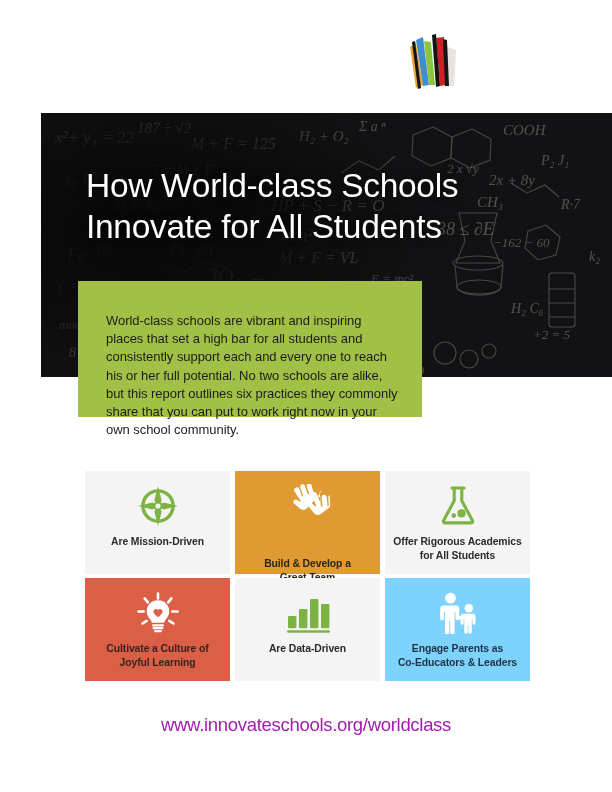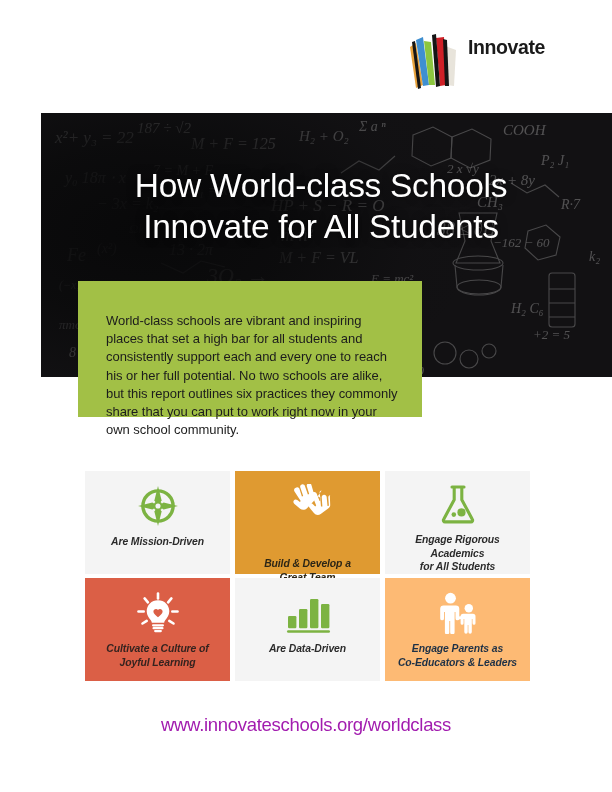--- a/index.html
+++ b/index.html
@@ -80,21 +80,20 @@
     position: absolute;
     left: 45px;
     top: 52px;
     width: 470px;
     color: #ffffff;
     font-size: 33.5px;
     font-weight: 300;
     line-height: 41px;
     letter-spacing: -0.3px;
     text-shadow: 0 0 10px rgba(0,0,0,0.55);
-    text-align: center;
   }
   #hero-title .line { display: block; white-space: nowrap; }
 
   
   #callout {
     position: absolute;
     left: 78px;
     top: 281px;
     width: 344px;
     height: 136px;
@@ -124,21 +123,20 @@
     gap: 4px 5px;
   }
   .tile {
     position: relative;
     display: flex;
     flex-direction: column;
     align-items: center;
     justify-content: flex-start;
     box-sizing: border-box;
     padding-top: 13px;
-    font-style: italic;
   }
   .tile-icon {
     height: 44px;
     display: flex;
     align-items: center;
     justify-content: center;
   }
   .tile-label {
     margin-top: 7px;
     text-align: center;
@@ -147,21 +145,21 @@
     line-height: 13.6px;
     letter-spacing: -0.1px;
     padding: 0 6px;
   }
   .tile-light { background: #f4f4f4; }
   .tile-light .tile-label { color: #2b2b2b; }
   .tile-orange { background: #df9a31; gap: 24px; }
   .tile-orange .tile-label { color: #2d2616; }
   .tile-red { background: #db5f46; }
   .tile-red .tile-label { color: #35231f; }
-  .tile-blue { background: #fdba74; }
+  .tile-blue { background: #7dd3fc; }
   .tile-blue .tile-label { color: #1e3146; }
 
   
   #footer-url {
     position: absolute;
     left: 0;
     top: 714px;
     width: 612px;
     text-align: center;
     font-size: 18.5px;
@@ -182,21 +180,20 @@
       <polygon points="20,13 27,14 31,57 25,57" fill="#8cc63f"></polygon>
       <polygon points="32,10 40,9 42,57 36,58" fill="#cf2027"></polygon>
       <polygon points="41,18 52,22 50,58 43,57" fill="#e8e4db"></polygon>
 
       <polygon points="8,14 11,13 17,60 14,61" fill="#151515"></polygon>
       <polygon points="28,7 32,6 36,58 32,59" fill="#151515"></polygon>
       <polygon points="39,11 43,12 45,58 41,58" fill="#151515"></polygon>
     </svg>
   </div>
   <div id="logo-wordmark">
-    <div class="logo-name">Innovate</div>
   </div>
 </div>
 
 <div id="hero">
   <svg id="hero-chalk" viewBox="0 0 571 264" preserveAspectRatio="xMidYMid slice" aria-hidden="true">
     <rect x="0" y="0" width="571" height="264" fill="#131214"></rect>
     <g fill="none" stroke="#cfcfcf" stroke-width="1.1" opacity="0.30">
 
       <polygon points="372,22 392,14 411,24 410,45 390,53 371,43"></polygon>
       <polygon points="411,24 431,16 450,26 449,47 429,55 410,45"></polygon>
@@ -336,21 +333,21 @@
         <g fill="none" stroke="#7cb342" stroke-width="3.1" stroke-linejoin="round" stroke-linecap="round">
           <path d="M14 3 h12"></path>
           <path d="M16.2 3.5 v12.2 L5.6 35.5 a1.6 1.6 0 0 0 1.4 2.4 h26 a1.6 1.6 0 0 0 1.4 -2.4
                    L23.8 15.7 V3.5"></path>
         </g>
         <circle cx="23.5" cy="28.4" r="4.1" fill="#7cb342"></circle>
         <circle cx="15.8" cy="30.6" r="2.3" fill="#7cb342"></circle>
       </svg>
     </div>
     <div class="tile-label">
-      <span>Engage Rigorous Academics</span><br>
+      <span>Offer Rigorous Academics</span><br>
       <span>for All Students</span>
     </div>
   </div>
 
   <div class="tile tile-red">
     <div class="tile-icon">
       <svg width="44" height="42" viewBox="0 0 44 42" aria-hidden="true">
         <g stroke="#ffffff" stroke-width="2.6" stroke-linecap="round">
           <path d="M22 1.5 v5"></path>
           <path d="M8.6 6.4 l3.3 3.9"></path>

